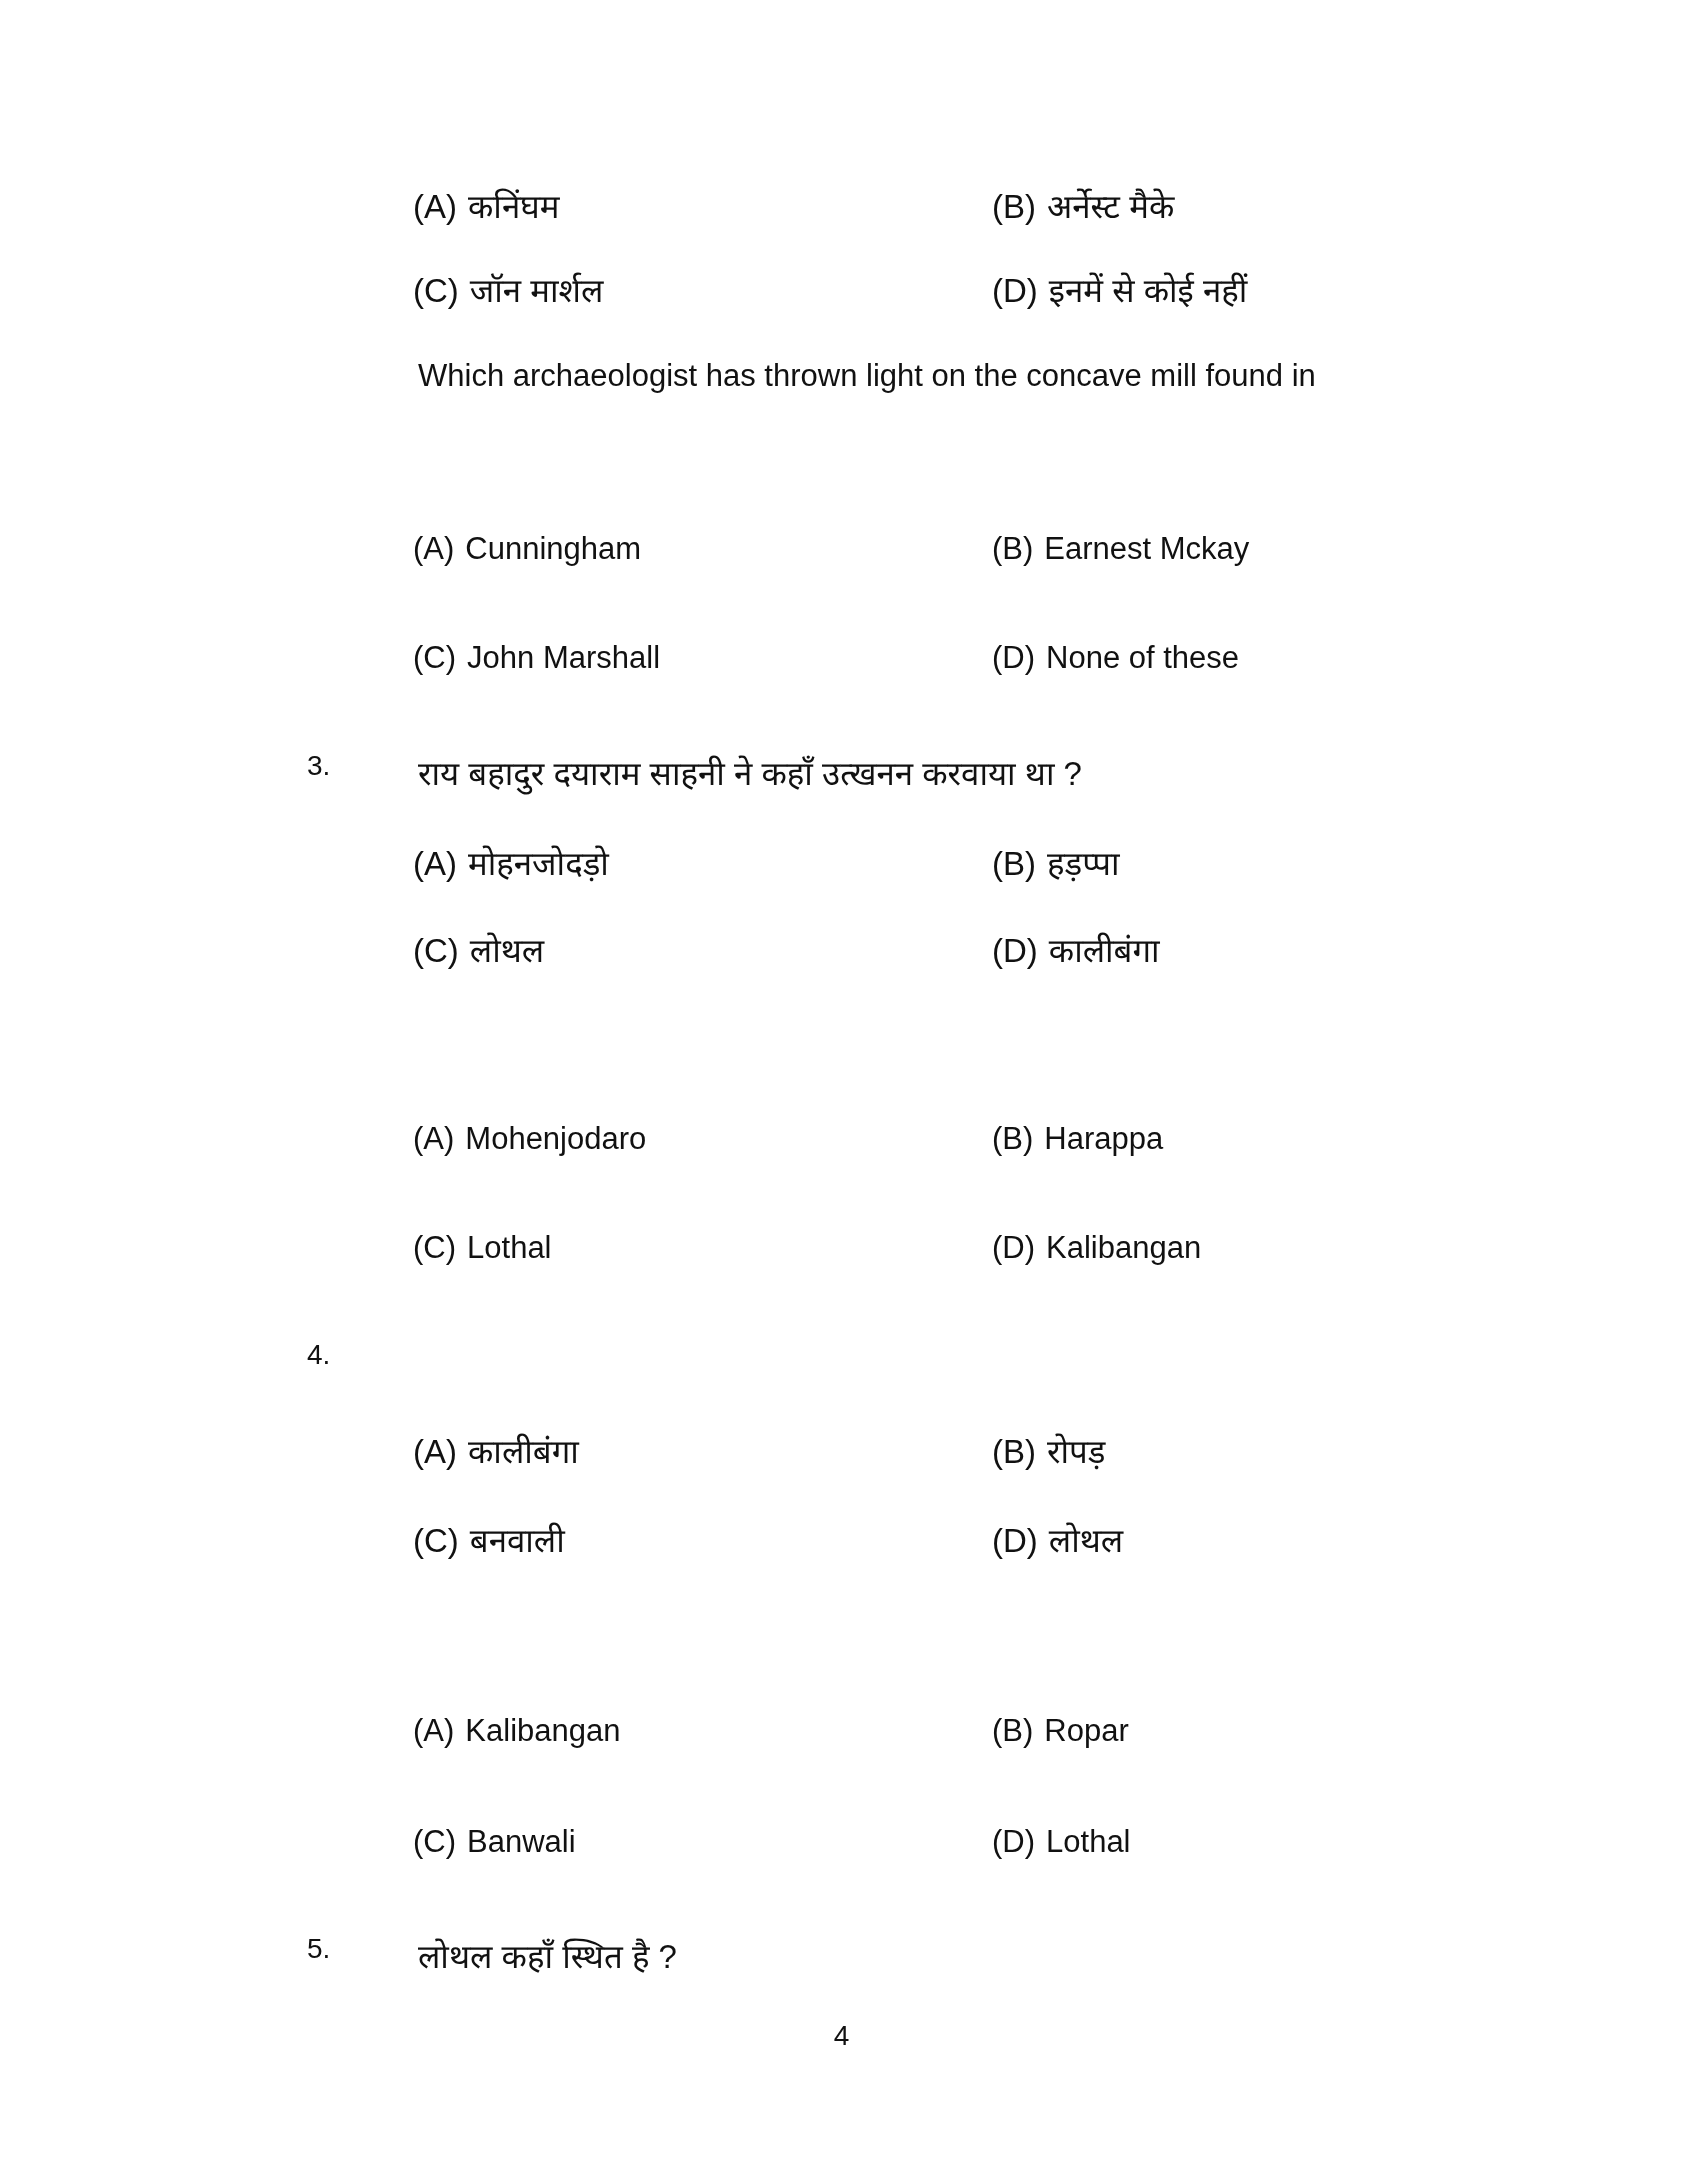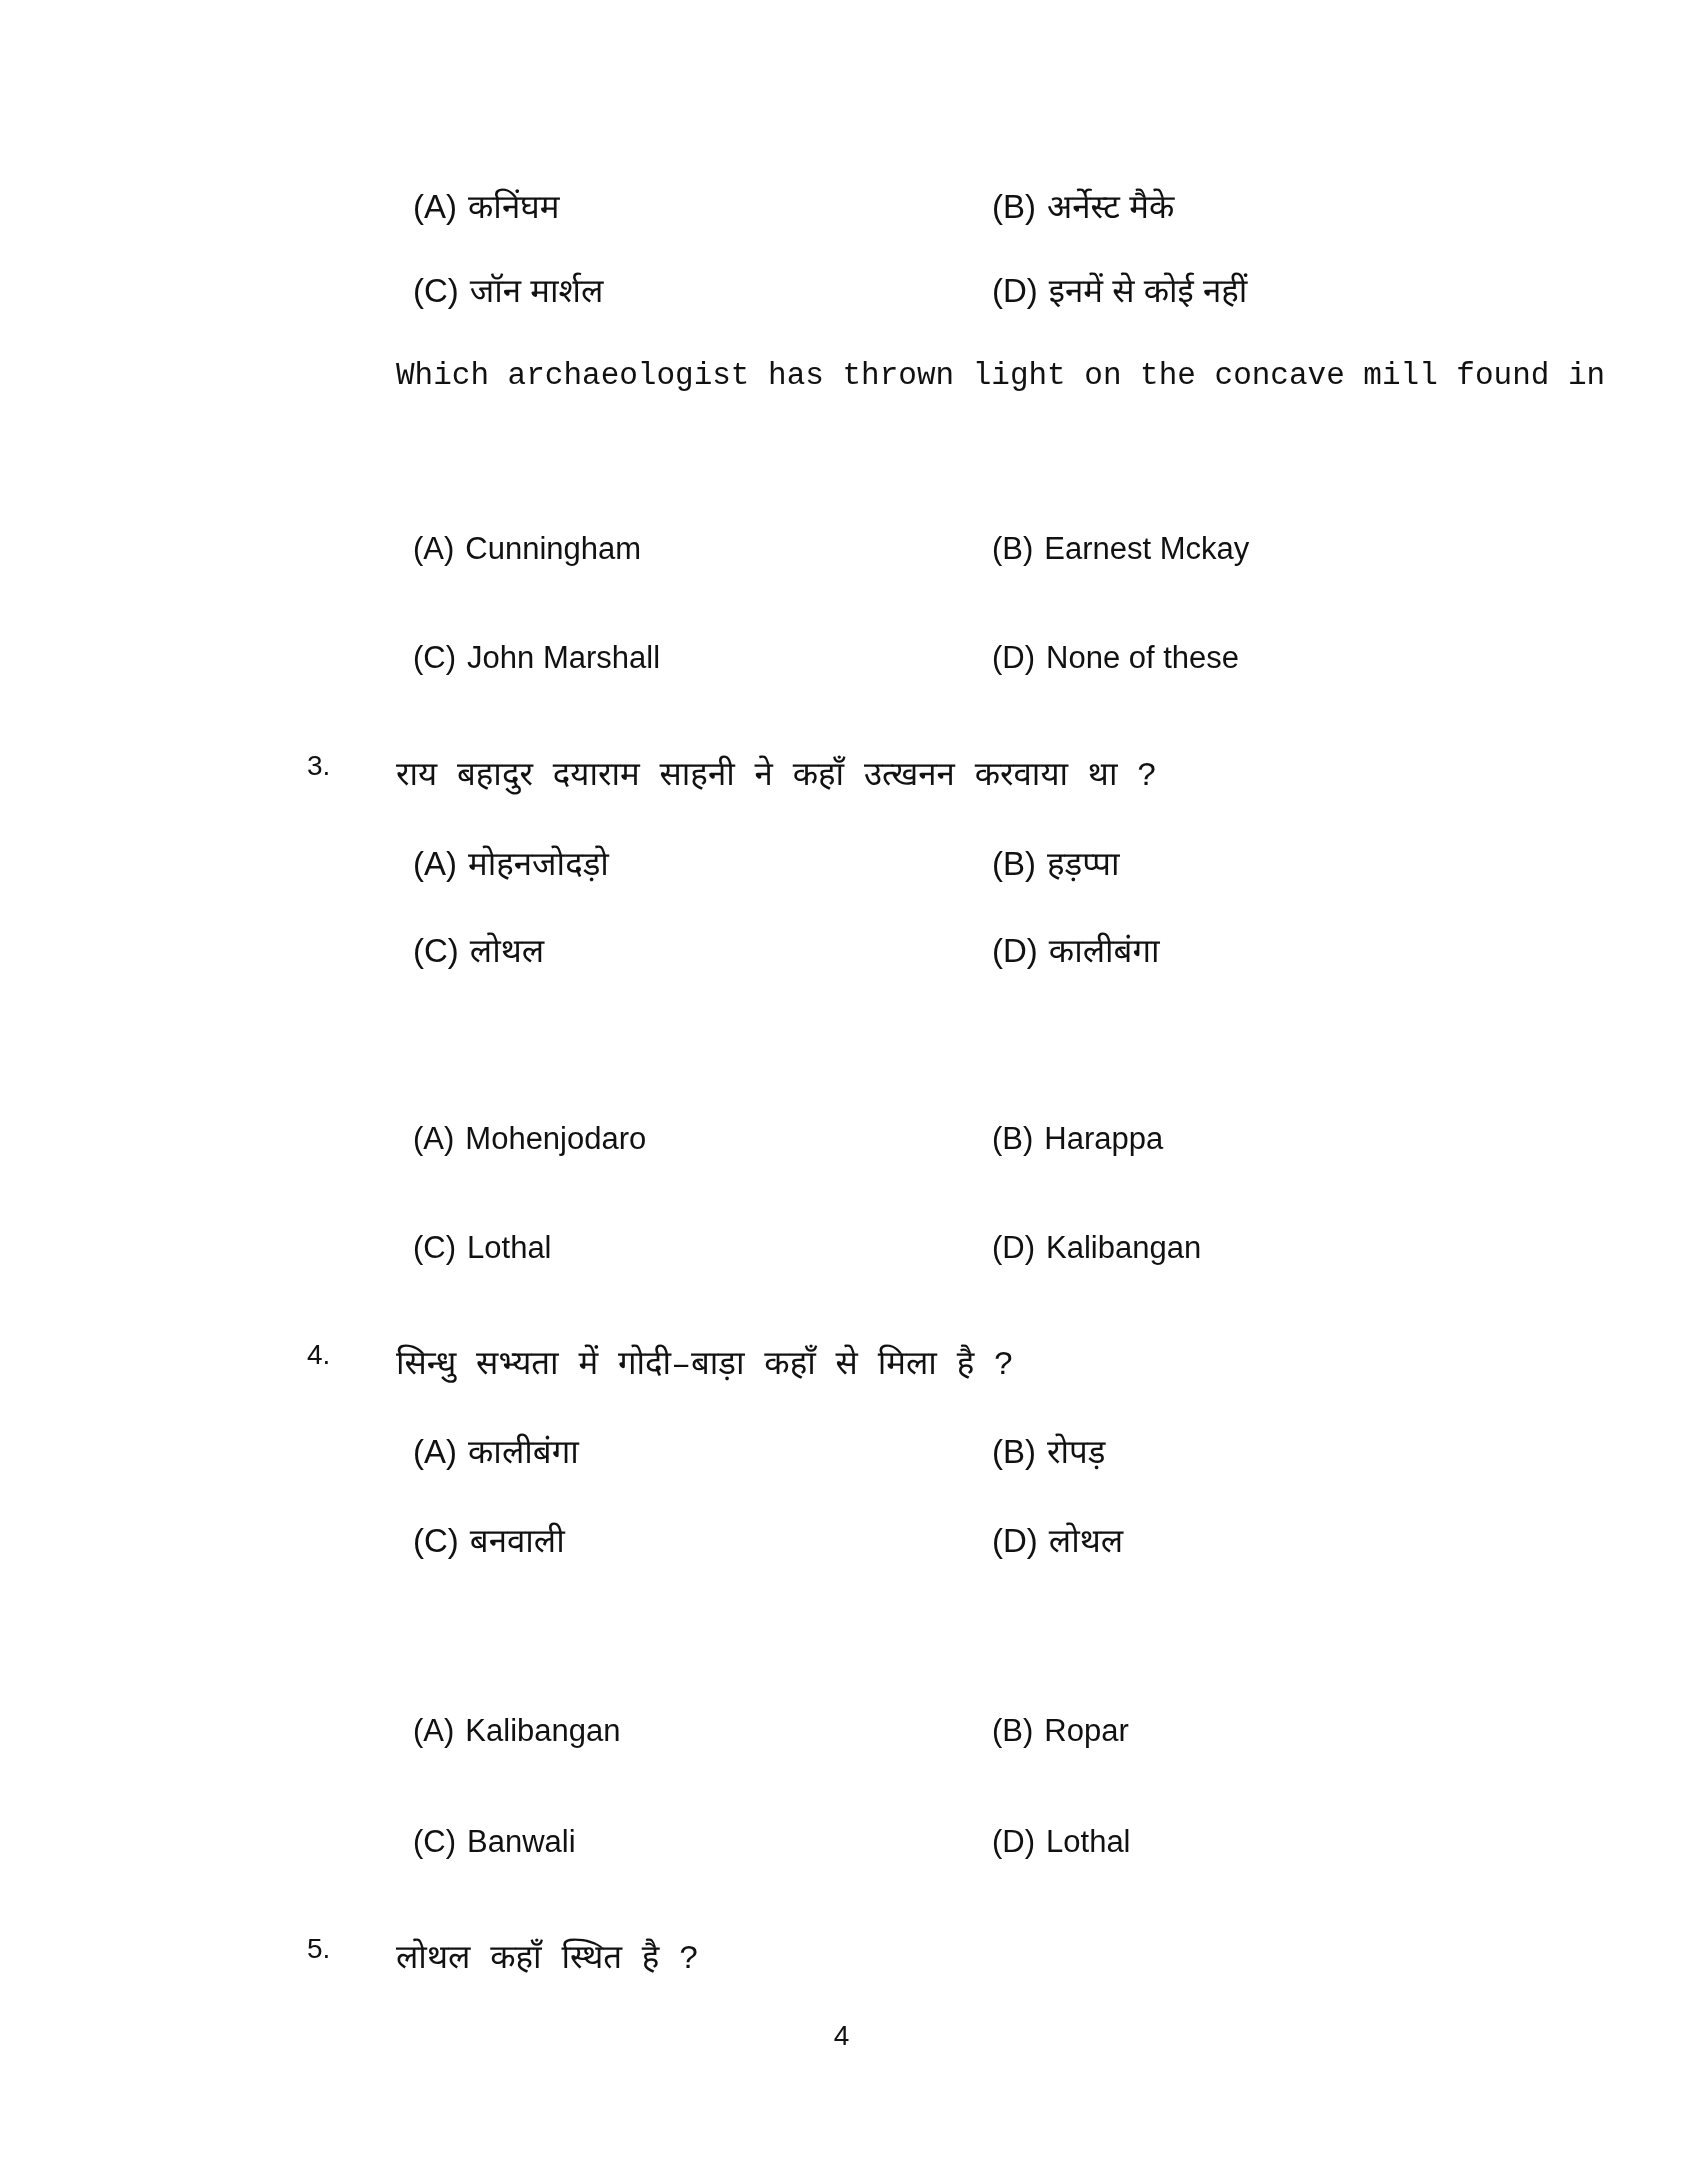--- a/index.html
+++ b/index.html
@@ -24,22 +24,21 @@
     white-space: nowrap;
   }
   
   .qn {
     position: absolute;
     left: 307px;
     font-size: 28px;
   }
   .qt {
     position: absolute;
-    left: 396px;
-    font-family: Liberation Mono, monospace;
+    left: 418px;
   }
   .c1 {
     position: absolute;
     left: 413px;
   }
   .c2 {
     position: absolute;
     left: 992px;
   }
   .opt {
@@ -150,21 +149,20 @@
       <span>Lothal</span>
     </span>
     <span class="c2 opt">
       <span>(D)</span>
       <span>Kalibangan</span>
     </span>
   </div>
 
   <div class="row hi" style="top:1339px">
     <span class="qn">4.</span>
-    <span class="qt">सिन्धु सभ्यता में गोदी–बाड़ा कहाँ से मिला है ?</span>
   </div>
   <div class="row hi" style="top:1428px">
     <span class="c1 opt">
       <span>(A)</span>
       <span>कालीबंगा</span>
     </span>
     <span class="c2 opt">
       <span>(B)</span>
       <span>रोपड़</span>
     </span>

